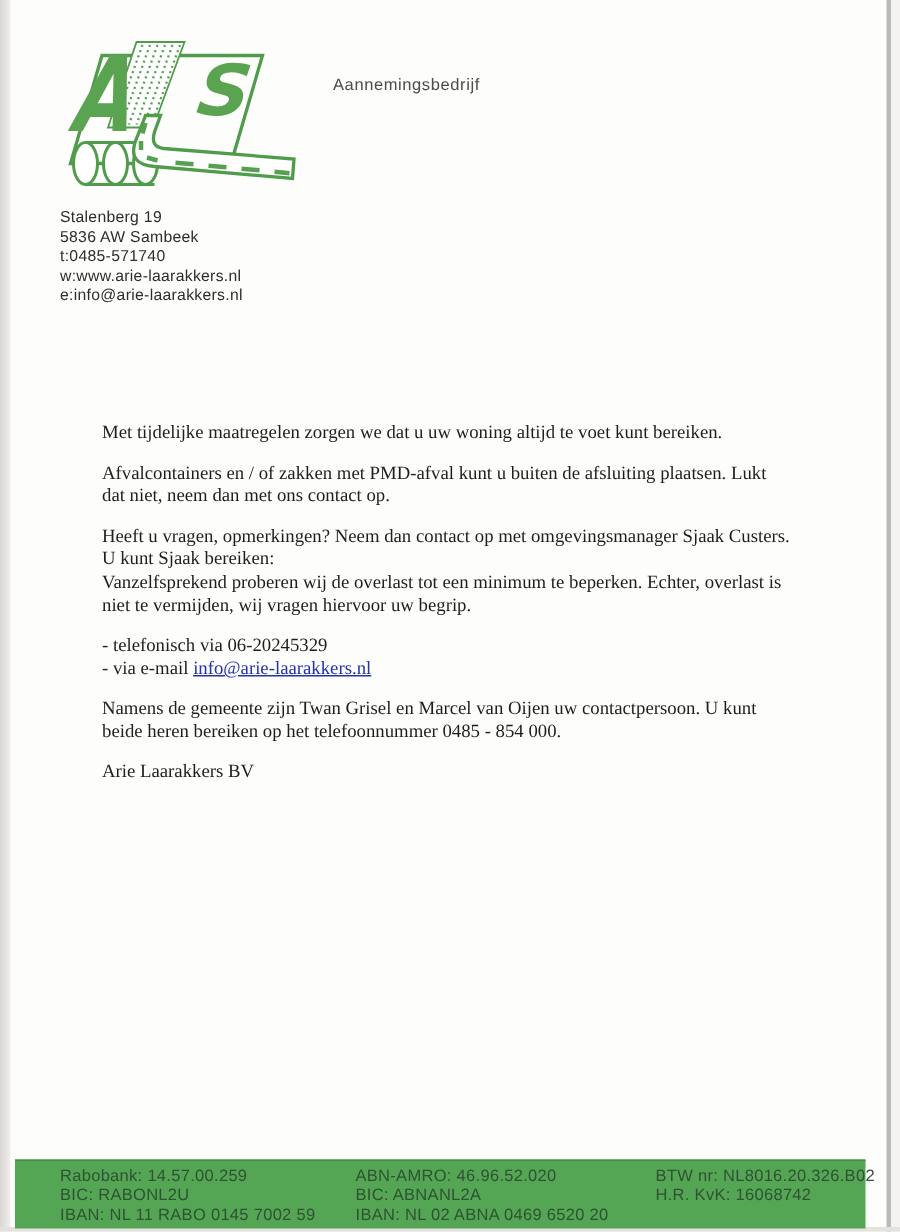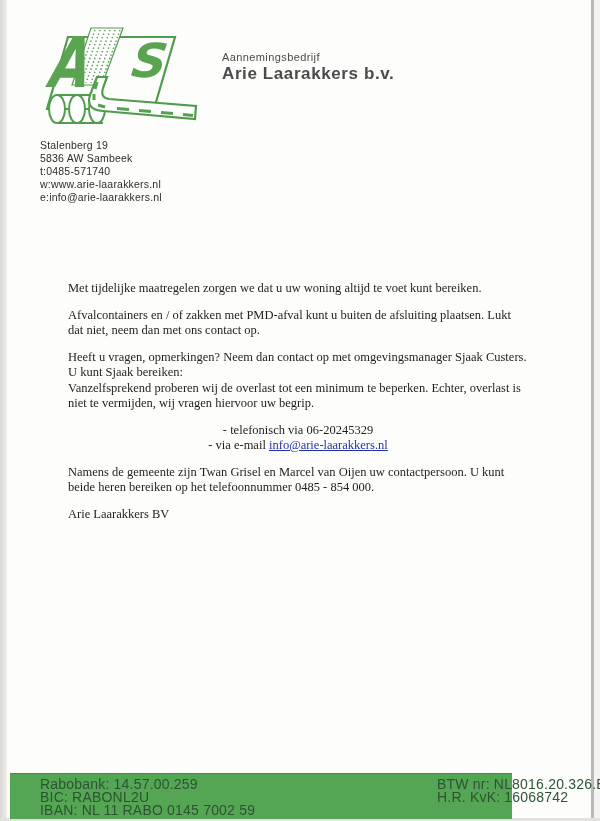--- a/index.html
+++ b/index.html
@@ -29,29 +29,29 @@
     line-height:13px;color:#2d2d2d;letter-spacing:.2px;}
 
   
   .letter-body{
     position:absolute;left:68px;top:281px;width:460px;
     font-family:"Liberation Serif", serif;
     font-size:12.5px;line-height:15.5px;color:#1e1e1e;
   }
   .letter-body p{margin:0 0 11px 0;}
   .bullets{margin:0 0 11px 0;}
-  .bullets div{margin:0;text-align:center;}
+  .bullets div{margin:0;}
   .email-link{color:#2233aa;text-decoration:underline;}
   .closing{margin:0 0 14px 0 !important;}
 
   
   .footer-bar{
-    position:absolute;left:10px;top:773px;width:502px;height:45px;
+    position:absolute;left:10px;top:773px;width:567px;height:45px;
     background:#54a654;border-top:1px solid #3f8f42;
-    color:#2e5233;font-size:14px;line-height:13px;letter-spacing:.2px;
+    color:#2e5233;font-size:11px;line-height:13px;letter-spacing:.2px;
   }
   .footer-col{position:absolute;top:4px;white-space:nowrap;}
   .footer-col-1{left:30px;}
   .footer-col-2{left:227px;}
   .footer-col-3{left:427px;}
 </style>
 </head>
 <body>
 
 <div class="page">
@@ -97,21 +97,20 @@
         <line x1="72" y1="81.5" x2="84" y2="82.5"></line>
         <line x1="94" y1="83.5" x2="106" y2="84.5"></line>
         <line x1="116" y1="85.5" x2="128" y2="86.5"></line>
         <line x1="138" y1="87.5" x2="148" y2="88.5"></line>
       </g>
     </g>
   </svg>
 
   <div class="company-block">
     <div class="company-type">Aannemingsbedrijf</div>
-    <div class="company-name">Arie Laarakkers b.v.</div>
   </div>
 
   <div class="address-block">
     <div>Stalenberg 19</div>
     <div>5836 AW Sambeek</div>
     <div>t:0485-571740</div>
     <div>w:www.arie-laarakkers.nl</div>
     <div>e:info@arie-laarakkers.nl</div>
   </div>
 
@@ -127,19 +126,24 @@
     <p>Namens de gemeente zijn Twan Grisel en Marcel van Oijen uw contactpersoon. U kunt beide heren bereiken op het telefoonnummer 0485 - 854 000.</p>
     <p>Arie Laarakkers BV</p>
   </div>
 
   <div class="footer-bar">
     <div class="footer-col footer-col-1">
       <div>Rabobank: 14.57.00.259</div>
       <div>BIC: RABONL2U</div>
       <div>IBAN: NL 11 RABO 0145 7002 59</div>
     </div>
+    <div class="footer-col footer-col-2">
+      <div>ABN-AMRO: 46.96.52.020</div>
+      <div>BIC: ABNANL2A</div>
+      <div>IBAN: NL 02 ABNA 0469 6520 20</div>
+    </div>
     <div class="footer-col footer-col-3">
       <div>BTW nr: NL8016.20.326.B02</div>
       <div>H.R. KvK: 16068742</div>
     </div>
   </div>
 
 </div>
 
 </body></html>

